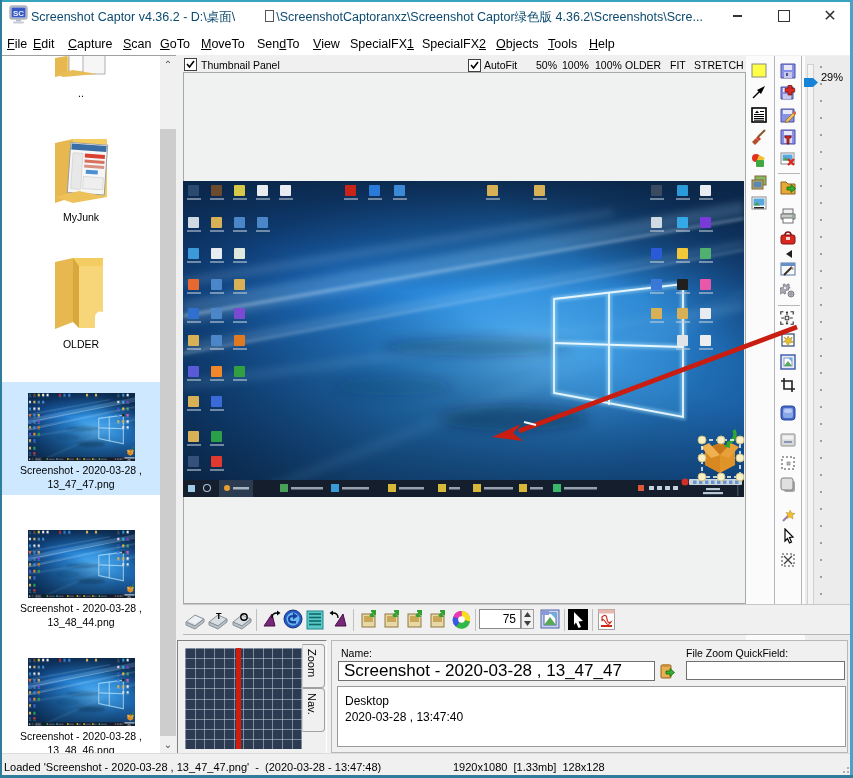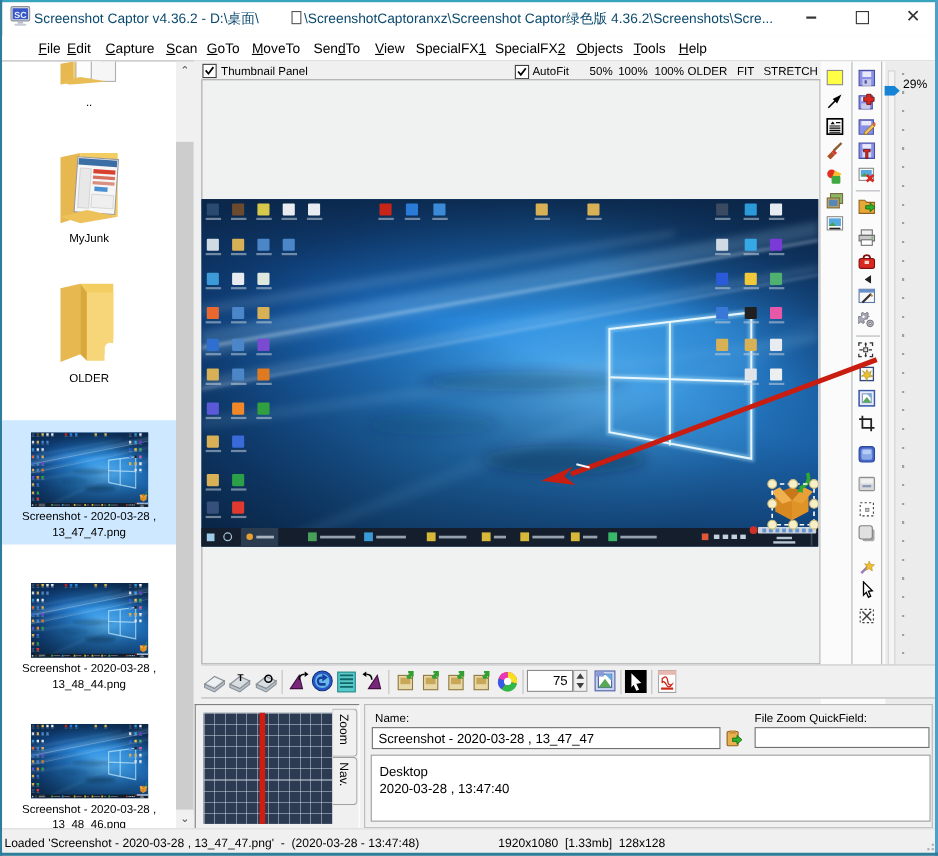--- a/index.html
+++ b/index.html
@@ -10,21 +10,21 @@
   #bTop{left:0;top:0;width:853px;height:2px;background:#38a3bc;}
   #bLeft{left:0;top:0;width:2px;height:778px;background:#2e7d9a;}
   #bRight{left:850px;top:0;width:3px;height:778px;background:#4ba0cc;}
   #bBottom{left:0;top:775px;width:853px;height:3px;background:#2e7d9a;}
   
   #title{left:2px;top:2px;width:848px;height:30px;background:#ffffff;}
   #titleText{left:31px;top:9px;font-size:12.5px;color:#0c4a6e;white-space:pre;}
   .winbtn{top:5px;width:30px;height:22px;font-size:15px;color:#222;text-align:center;line-height:22px;}
   
   #menu{left:2px;top:32px;width:848px;height:23px;background:#ffffff;border-bottom:1px solid #a0a0a0;}
-  .mi{position:absolute;top:5px;font-size:12.5px;color:#000;margin-left:28px;}
+  .mi{position:absolute;top:5px;font-size:12.5px;color:#000;}
   .mi u{text-decoration:underline;}
   
   #lpanel{left:2px;top:56px;width:158px;height:697px;background:#ffffff;}
   .thumblbl{position:absolute;width:158px;text-align:center;font-size:10.5px;color:#000;}
   #sel{left:0px;top:326px;width:158px;height:113px;background:#cde8ff;}
   
   #lsb{left:160px;top:56px;width:16px;height:699px;background:#f0f0f0;}
   .sbbtn{left:0;width:16px;height:17px;background:#f0f0f0;color:#505050;font-size:9px;text-align:center;line-height:17px;}
   #lsbthumb{left:0px;top:73px;width:16px;height:612px;background:#cdcdcd;}
   
@@ -50,21 +50,21 @@
   #spin75{left:479px;top:609px;width:42px;height:20px;background:#fff;border:1px solid #8a8a8a;box-sizing:border-box;font-size:12px;text-align:right;line-height:18px;padding-right:4px;}
   
   #navbox{left:177px;top:640px;width:148px;height:114px;background:#f0f0f0;border-top:1px solid #808080;border-left:1px solid #808080;border-bottom:1px solid #fff;border-right:1px solid #fff;}
   #navgrid{left:185px;top:648px;width:117px;height:101px;background:#2c3b52;
     background-image:repeating-linear-gradient(to right,rgba(208,218,230,0.5) 0 1px,transparent 1px 9.7px),repeating-linear-gradient(to bottom,rgba(208,218,230,0.5) 0 1px,transparent 1px 10.1px);}
   #redline{left:236px;top:648px;width:5px;height:101px;background:#d21c10;}
   .vtab{position:absolute;left:302px;width:21px;background:#f0f0f0;border:1px solid #a0a0a0;border-left:1px solid #d0d0d0;border-radius:0 4px 4px 0;}
   .vtab span{position:absolute;left:3px;top:4px;font-size:11px;color:#000;writing-mode:vertical-rl;}
   #namepanel{left:331px;top:640px;width:517px;height:113px;background:#f0f0f0;border:1px solid #b8b8b8;box-sizing:border-box;}
   .lbl11{position:absolute;font-size:10.5px;color:#000;}
-  .inp{position:absolute;background:#fff;border:1px solid #707070;box-sizing:border-box;font-size:12px;color:#000;}
+  .inp{position:absolute;background:#fff;border:1px solid #707070;box-sizing:border-box;font-size:17px;color:#000;}
   
   #status{left:2px;top:753px;width:848px;height:22px;background:#f0f0f0;border-top:1px solid #dcdcdc;box-sizing:border-box;font-size:11px;color:#000;}
 </style>
 </head>
 <body>
 <div id="win">
 <svg width="0" height="0" style="position:absolute">
 <defs>
   <linearGradient id="bgG" x1="0" y1="0" x2="1" y2="0.45">
     <stop offset="0" stop-color="#0e3b74"></stop>

